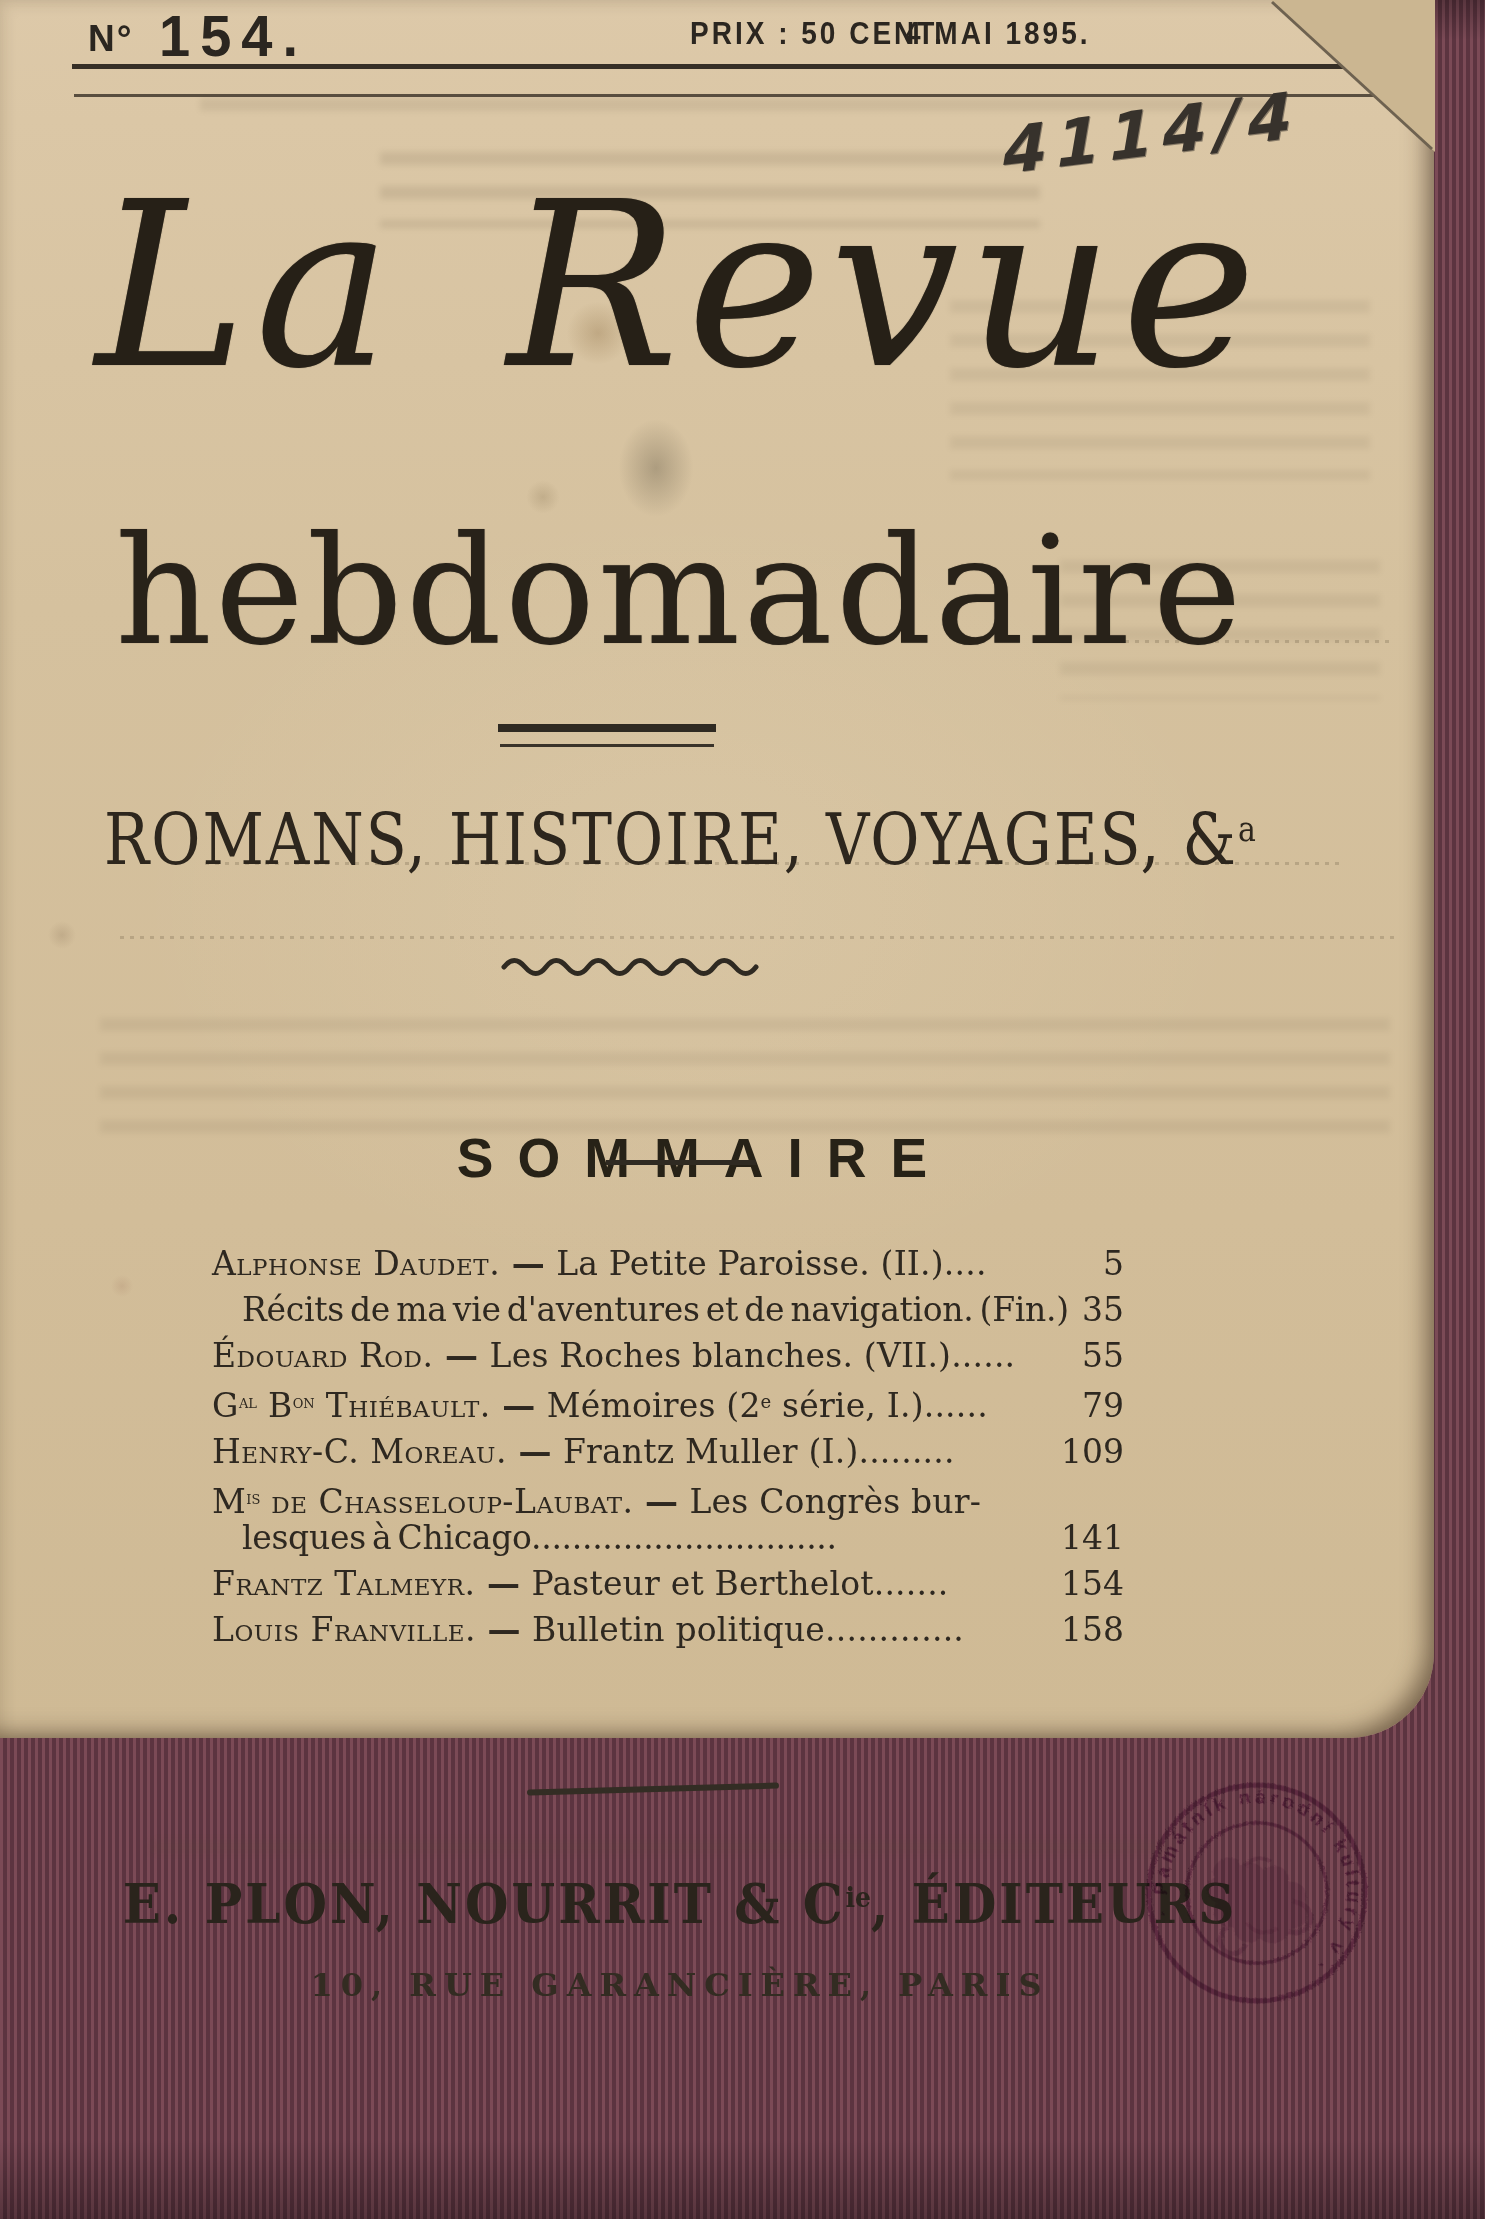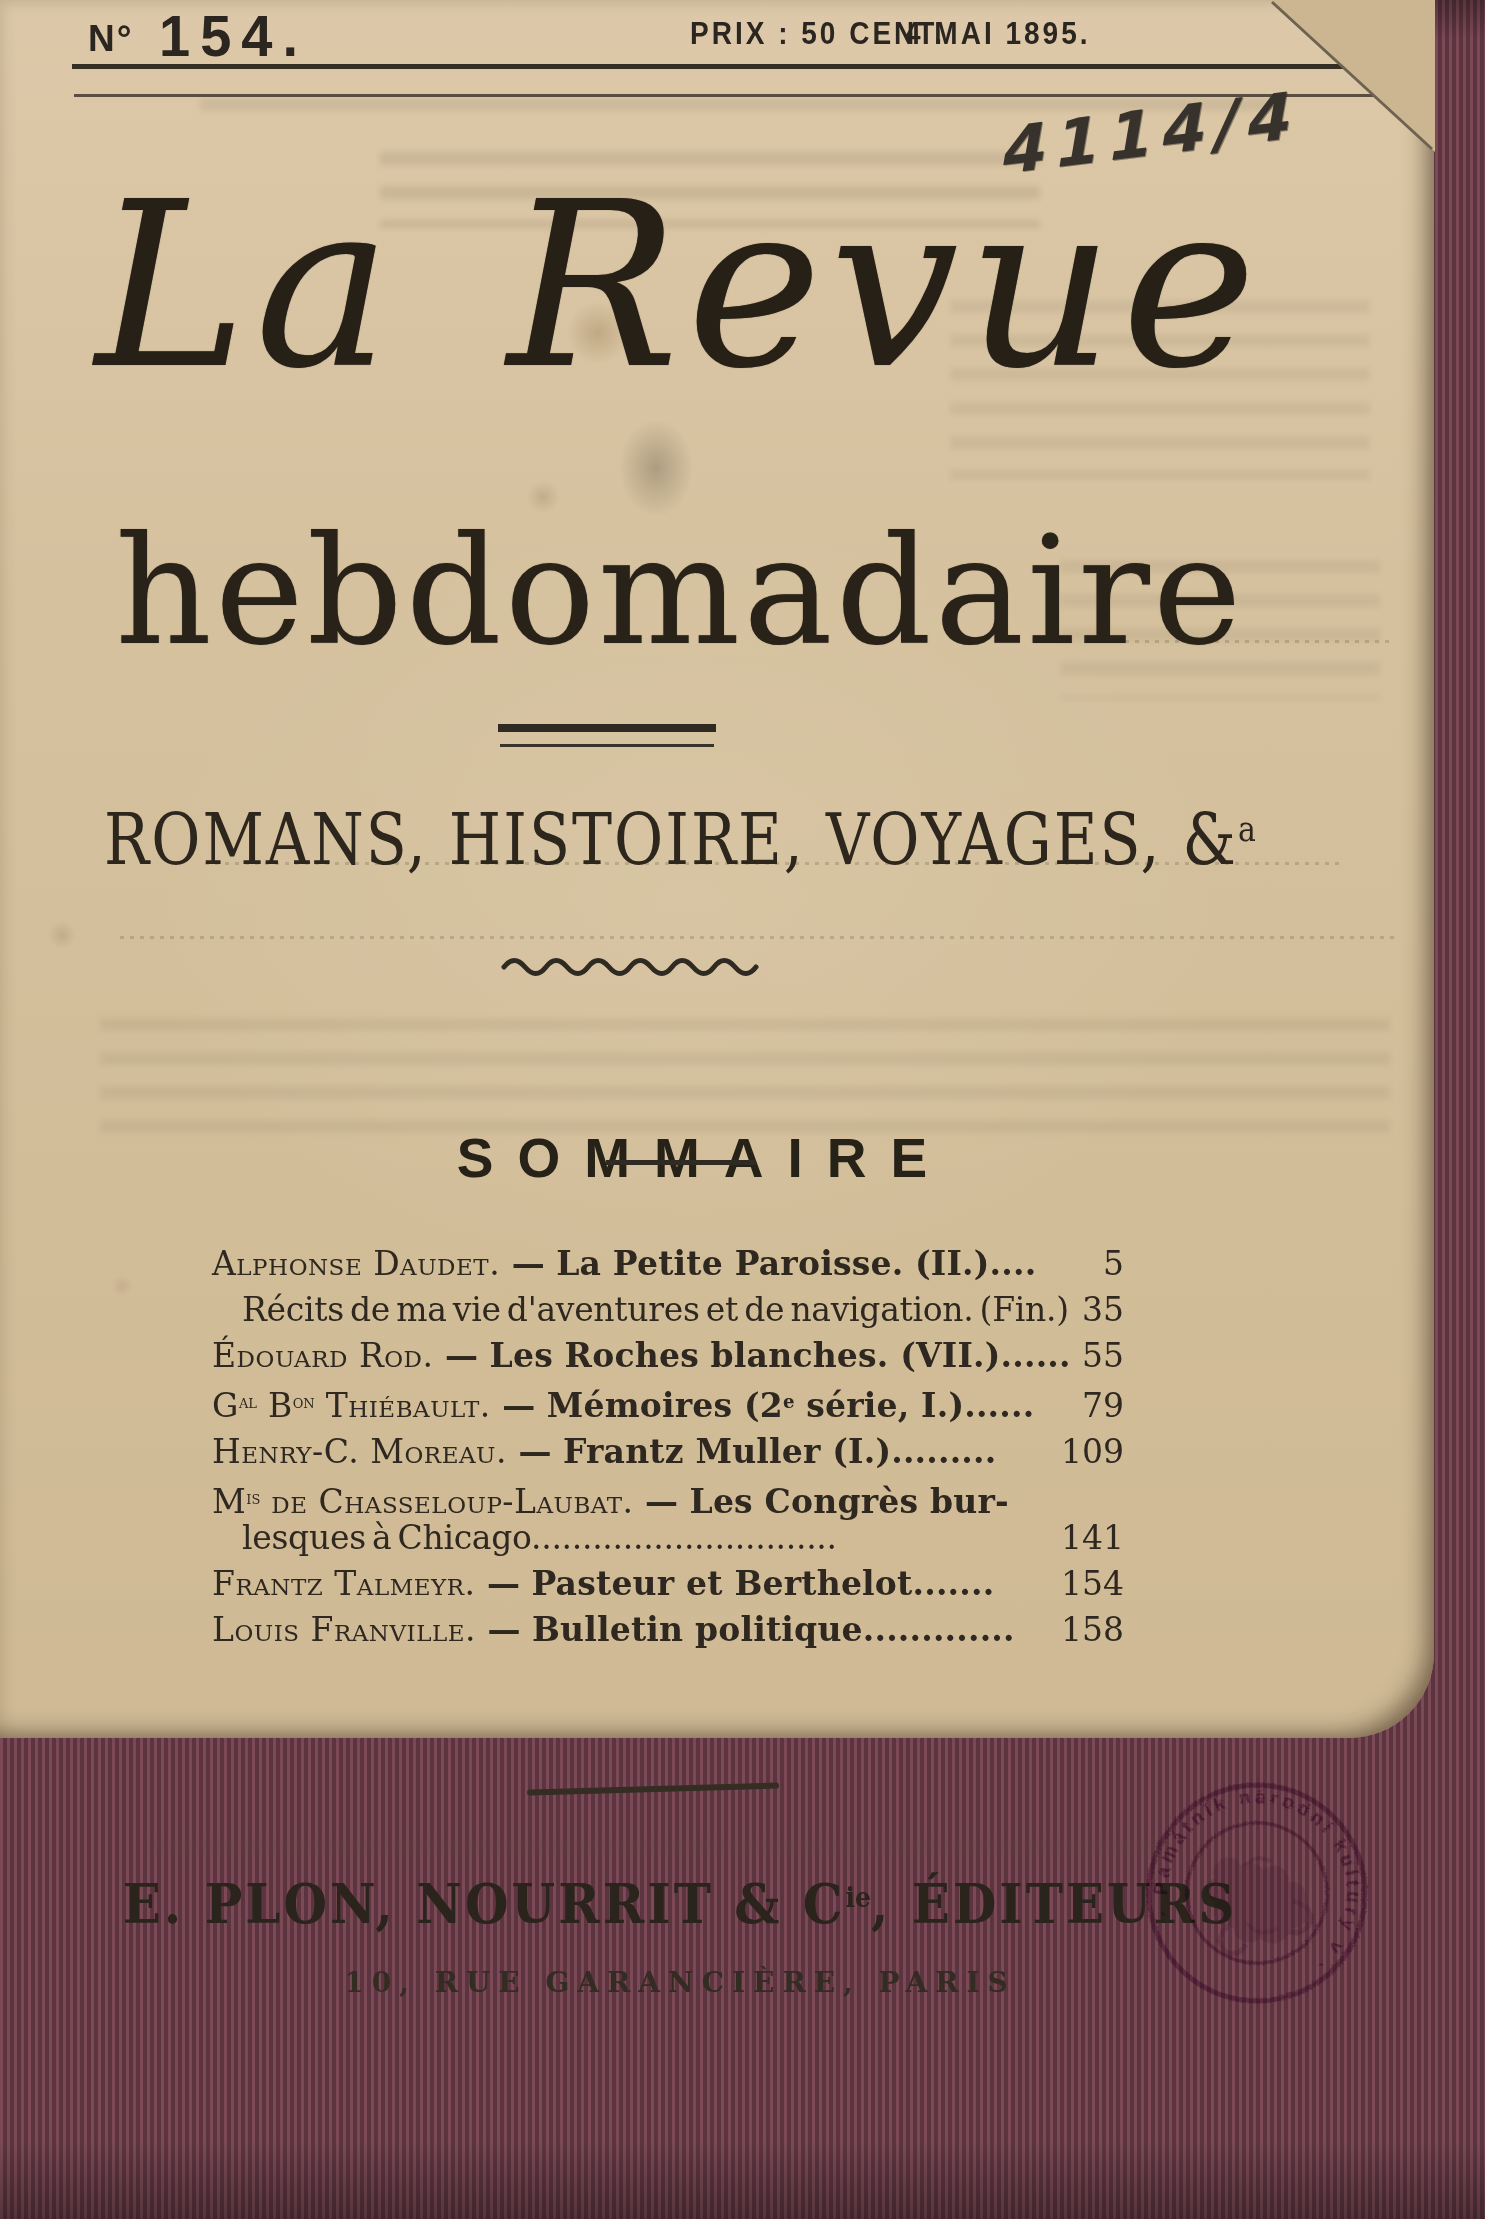--- a/index.html
+++ b/index.html
@@ -60,31 +60,31 @@
   .sommaire-h{top:1126px;font-family:"Liberation Sans",sans-serif;font-weight:bold;
     font-size:55px;letter-spacing:24px;padding-left:24px;color:#272217;}
   .sommaire-u{position:absolute;left:606px;top:1160px;width:150px;height:5px;background:#2f2a22;}
   
   .toc{position:absolute;left:212px;top:1246px;width:912px;}
   .toc-row{display:flex;align-items:flex-end;margin-bottom:10px;}
   .toc-text{flex:1;font-size:33px;line-height:36px;color:#2e2820;}
   .toc-line{white-space:nowrap;}
   .toc-author{font-variant:small-caps;letter-spacing:.5px;}
   .toc-sep{font-weight:bold;}
-  .toc-title{font-weight:bold;letter-spacing:.2px;margin-top:40px;}
+  .toc-title{font-weight:normal;letter-spacing:.2px;margin-top:40px;}
   .toc-cont{white-space:nowrap;font-weight:normal;padding-left:30px;letter-spacing:-.3px;word-spacing:-4px;}
   .toc-page{width:86px;text-align:right;font-size:33px;line-height:36px;color:#2e2820;}
   .sup{font-size:.55em;vertical-align:.5em;letter-spacing:0;}
   
   .foot-rule{position:absolute;left:527px;top:1786px;width:252px;height:6px;background:#332d24;
     transform:rotate(-1.6deg);border-radius:3px;}
   .publisher{top:1872px;font-size:50px;font-weight:bold;letter-spacing:3px;color:#2a241c;
     transform:scaleY(1.08);transform-origin:top center;}
   .publisher .sup{font-size:.5em;vertical-align:.6em;}
-  .address{top:1966px;font-size:28px;font-weight:bold;letter-spacing:8px;color:#332c22;}
+  .address{top:1966px;font-size:32px;font-weight:bold;letter-spacing:8px;color:#332c22;}
   
   .stamp{position:absolute;left:1132px;top:1768px;mix-blend-mode:multiply;opacity:.9;}
   
   .fold{position:absolute;left:1269px;top:0;}
 </style>
 </head>
 <body>
 
 <div class="paper">
 

